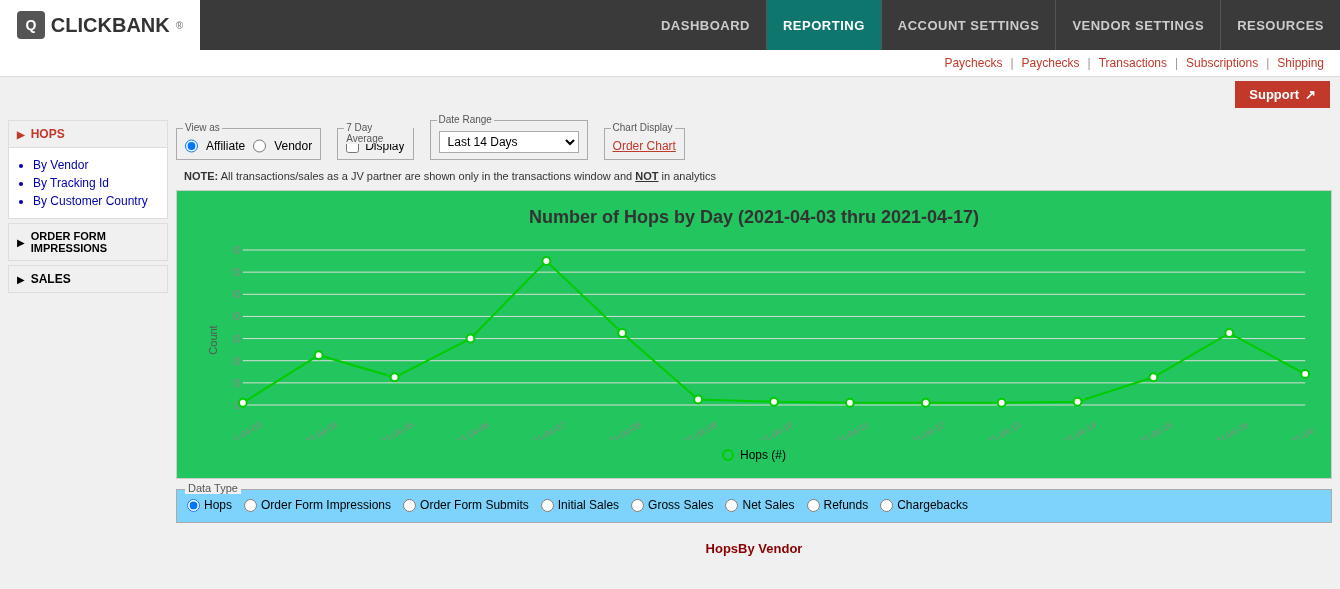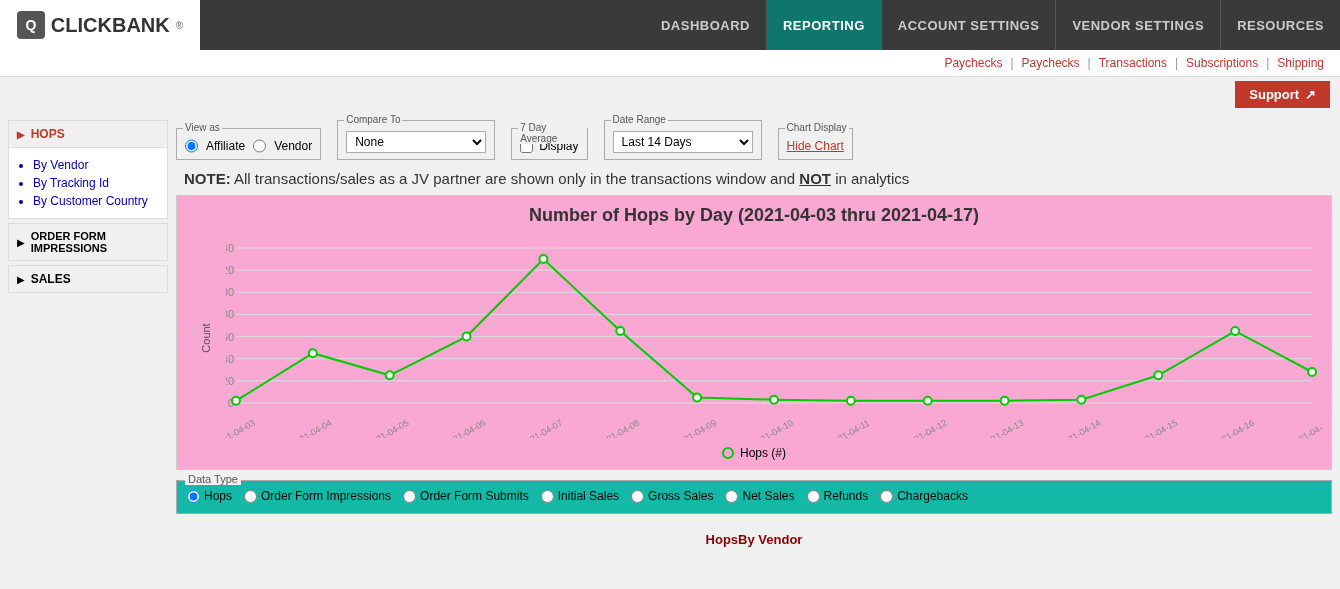--- a/index.html
+++ b/index.html
@@ -153,33 +153,33 @@
     .radio-group label { cursor: pointer; }
     .checkbox-group {
       display: flex;
       gap: 6px;
       align-items: center;
       font-size: 12px;
     }
 
     
     .note-bar {
-      font-size: 15px;
+      font-size: 11px;
       color: #333;
       margin-bottom: 6px;
       padding: 2px 8px;
     }
     .note-bar strong { font-weight: bold; }
     .note-bar span.not { text-decoration: underline; font-weight: bold; }
 
     
     .chart-container {
-      background: #f9a8d4;
+      background: #22c55e;
       border: 1px solid #ccc;
-      padding: 9px;
+      padding: 16px;
       flex: 1;
     }
     .chart-title {
       text-align: center;
       font-size: 18px;
       font-weight: bold;
       color: #333;
       margin-bottom: 12px;
     }
     .chart-wrapper {
@@ -246,21 +246,21 @@
     }
 
     
     .data-section {
       margin-top: 10px;
     }
     .data-section-box {
       border: 1px solid #aaa;
       padding: 8px 10px 10px;
       position: relative;
-      background: #14b8a6;
+      background: #7dd3fc;
       margin-bottom: 8px;
     }
     .data-section-label {
       position: absolute;
       top: -8px;
       left: 8px;
       background: #f0f0f0;
       padding: 0 3px;
       font-size: 11px;
       color: #555;
@@ -360,45 +360,39 @@
       <div class="control-group" style="padding-top:10px;">
         <span class="control-label">View as</span>
         <div class="radio-group">
           <input type="radio" name="viewas" id="affiliate" checked="" style="">
           <label for="affiliate">Affiliate</label>
           <input type="radio" name="viewas" id="vendor" style="">
           <label for="vendor">Vendor</label>
         </div>
       </div>
 
-      <div class="control-group" style="padding-top:10px;">
-        <span class="control-label">Compare To</span>
-        <select id="compare-to-select">
-          <option>None</option>
-        </select>
-      </div>
 
       <div class="control-group" style="padding-top:10px;">
         <span class="control-label">7 Day Average</span>
         <div class="checkbox-group">
           <input type="checkbox" id="display" style="">
           <label for="display">Display</label>
         </div>
       </div>
 
       <div class="control-group" style="padding-top:10px;">
         <span class="control-label">Date Range</span>
         <select>
           <option>Last 14 Days</option>
         </select>
       </div>
 
       <div class="control-group" style="padding-top:10px;">
         <span class="control-label">Chart Display</span>
-        <a href="#" style="color:#c0392b; font-size:12px;">Hide Chart</a>
+        <a href="#" style="color:#c0392b; font-size:12px;">Order Chart</a>
       </div>
     </div>
 
     <div class="note-bar">
       <strong>NOTE:</strong>
       <span> All transactions/sales as a JV partner are shown only in the transactions window and </span>
       <span class="not">NOT</span>
       <span> in analytics</span>
     </div>
 

